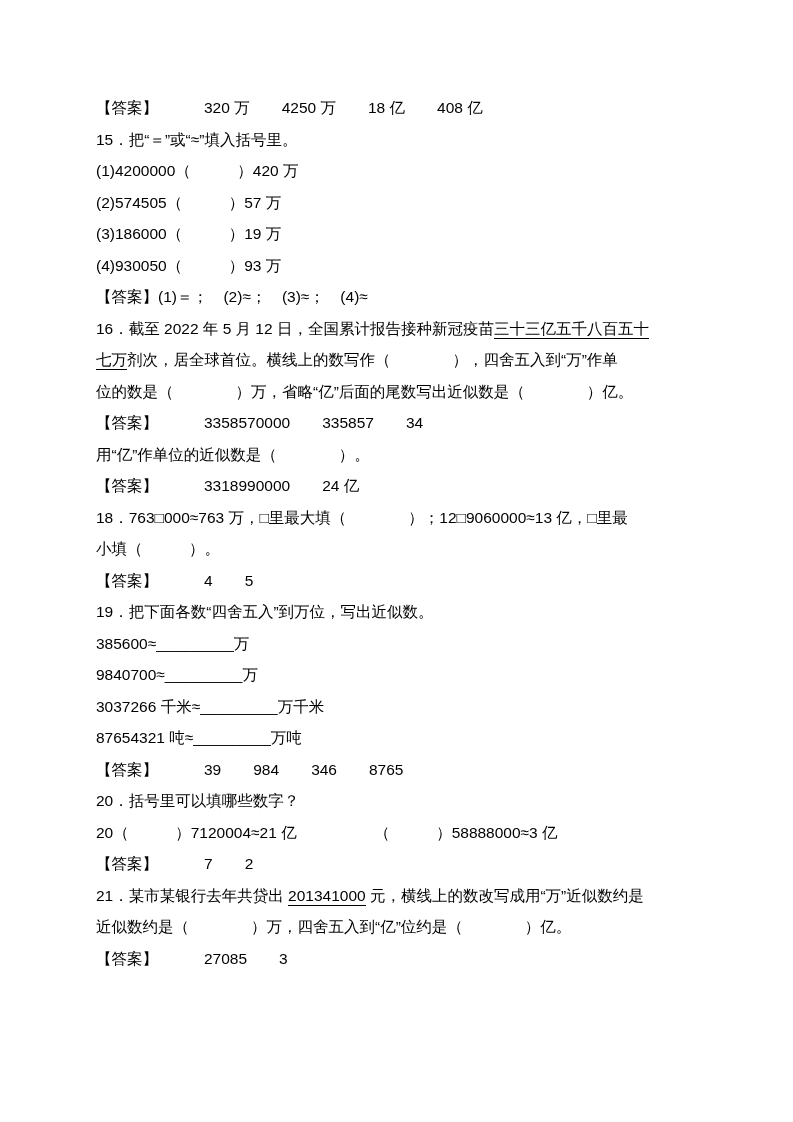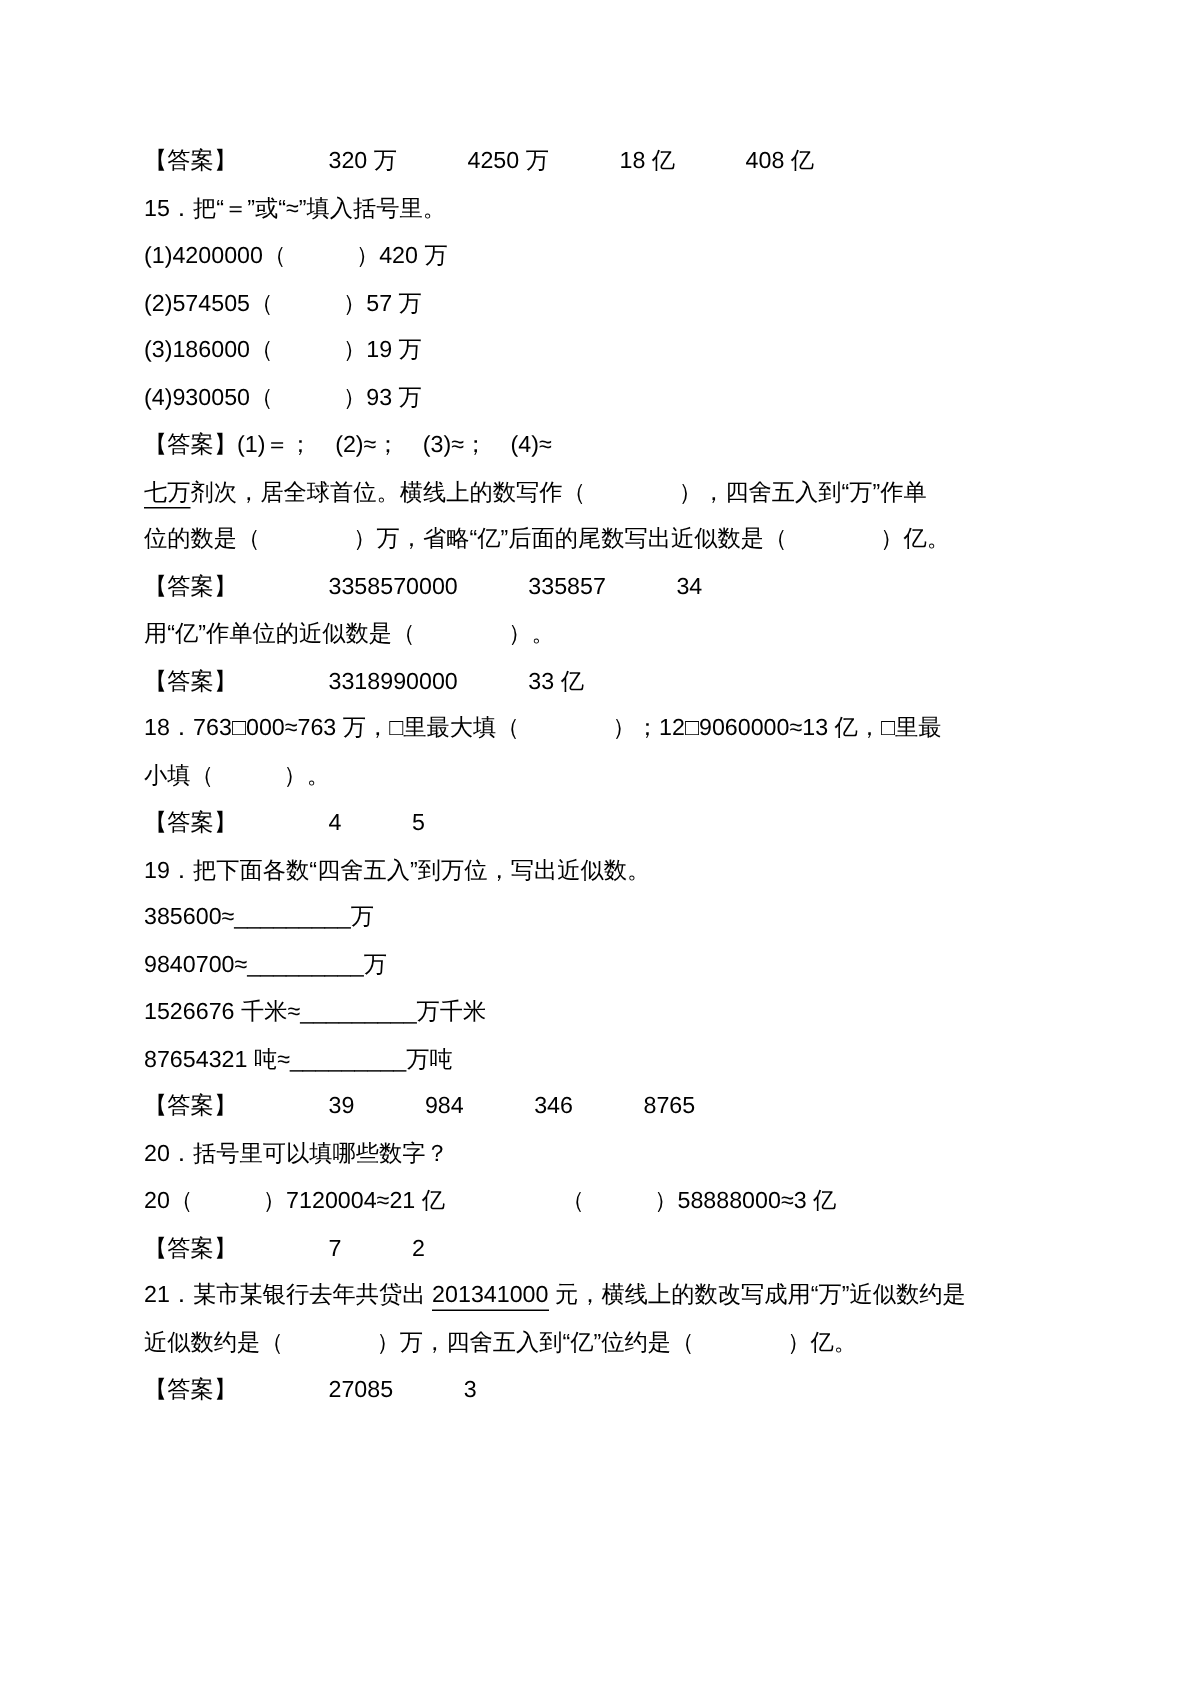--- a/index.html
+++ b/index.html
@@ -31,47 +31,48 @@
     border-bottom: 1.4px solid currentColor;
     padding-bottom: 1px;
   }
   .answer-label {
     display: inline-block;
     margin-right: 14px;
     text-align: center;
   }
   .ans-val {
     display: inline-block;
-    margin-left: 47px;
+    margin-left: 32px;
   }
 </style>
 </head>
 <body>
 
 <div class="page">
   <div>
       <div class="para answer"><span class="run answer-label">【答案】</span><span class="run ans-val">320 万</span><span class="run ans-val">4250 万</span><span class="run ans-val">18 亿</span><span class="run ans-val">408 亿</span></div>
       <div class="para"><span class="run">15．把“＝”或“≈”填入括号里。</span></div>
       <div class="para"><span class="run">(1)4200000（　　　）420 万</span></div>
       <div class="para"><span class="run">(2)574505（　　　）57 万</span></div>
       <div class="para"><span class="run">(3)186000（　　　）19 万</span></div>
       <div class="para"><span class="run">(4)930050（　　　）93 万</span></div>
       <div class="para"><span class="run">【答案】(1)＝；　(2)≈；　(3)≈；　(4)≈</span></div>
+      <div class="para"><span class="run">16．截至 2022 年 5 月 12 日，全国累计报告接种新冠疫苗</span><span class="run u">三十三亿五千八百五十</span></div>
       <div class="para"><span class="run u">七万</span><span class="run">剂次，居全球首位。横线上的数写作（　　　　），四舍五入到“万”作单</span></div>
       <div class="para"><span class="run">位的数是（　　　　）万，省略“亿”后面的尾数写出近似数是（　　　　）亿。</span></div>
       <div class="para answer"><span class="run answer-label">【答案】</span><span class="run ans-val">3358570000</span><span class="run ans-val">335857</span><span class="run ans-val">34</span></div>
       <div class="para"><span class="run">用“亿”作单位的近似数是（　　　　）。</span></div>
-      <div class="para answer"><span class="run answer-label">【答案】</span><span class="run ans-val">3318990000</span><span class="run ans-val">33 亿</span></div>
+      <div class="para answer"><span class="run answer-label">【答案】</span><span class="run ans-val">3318990000</span><span class="run ans-val">24 亿</span></div>
       <div class="para"><span class="run">18．763□000≈763 万，□里最大填（　　　　）；12□9060000≈13 亿，□里最</span></div>
       <div class="para"><span class="run">小填（　　　）。</span></div>
       <div class="para answer"><span class="run answer-label">【答案】</span><span class="run ans-val">4</span><span class="run ans-val">5</span></div>
       <div class="para"><span class="run">19．把下面各数“四舍五入”到万位，写出近似数。</span></div>
       <div class="para"><span class="run">385600≈_________万</span></div>
       <div class="para"><span class="run">9840700≈_________万</span></div>
-      <div class="para"><span class="run">1526676 千米≈_________万千米</span></div>
+      <div class="para"><span class="run">3037266 千米≈_________万千米</span></div>
       <div class="para"><span class="run">87654321 吨≈_________万吨</span></div>
       <div class="para answer"><span class="run answer-label">【答案】</span><span class="run ans-val">39</span><span class="run ans-val">984</span><span class="run ans-val">346</span><span class="run ans-val">8765</span></div>
       <div class="para"><span class="run">20．括号里可以填哪些数字？</span></div>
       <div class="para"><span class="run">20（　　　）7120004≈21 亿　　　　　（　　　）58888000≈3 亿</span></div>
       <div class="para answer"><span class="run answer-label">【答案】</span><span class="run ans-val">7</span><span class="run ans-val">2</span></div>
       <div class="para"><span class="run">21．某市某银行去年共贷出 </span><span class="run u">201341000</span><span class="run"> 元，横线上的数改写成用“万”近似数约是</span></div>
       <div class="para"><span class="run">近似数约是（　　　　）万，四舍五入到“亿”位约是（　　　　）亿。</span></div>
       <div class="para answer"><span class="run answer-label">【答案】</span><span class="run ans-val">27085</span><span class="run ans-val">3</span></div>
     </div>
 </div>

